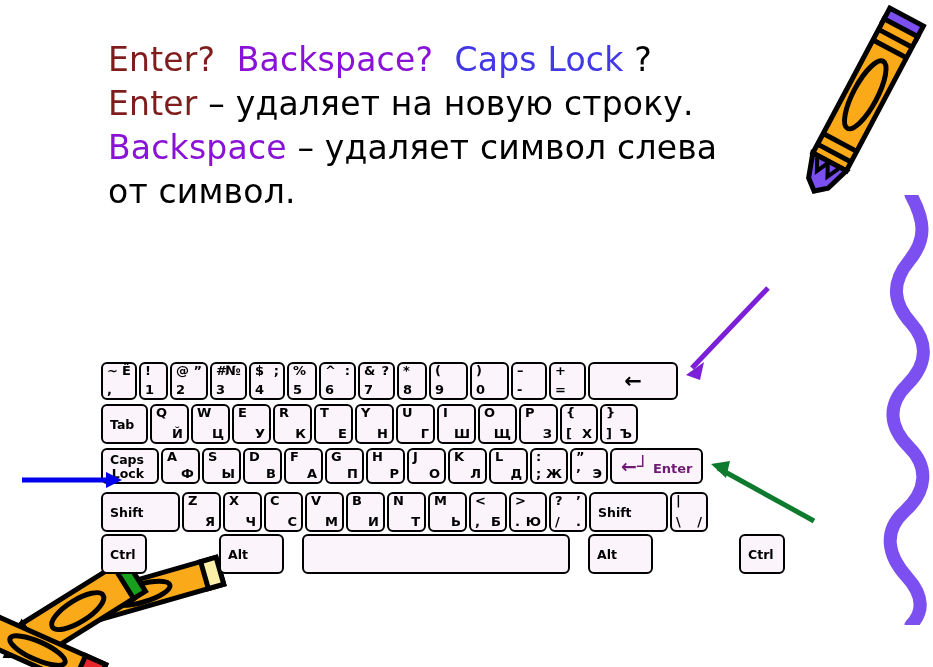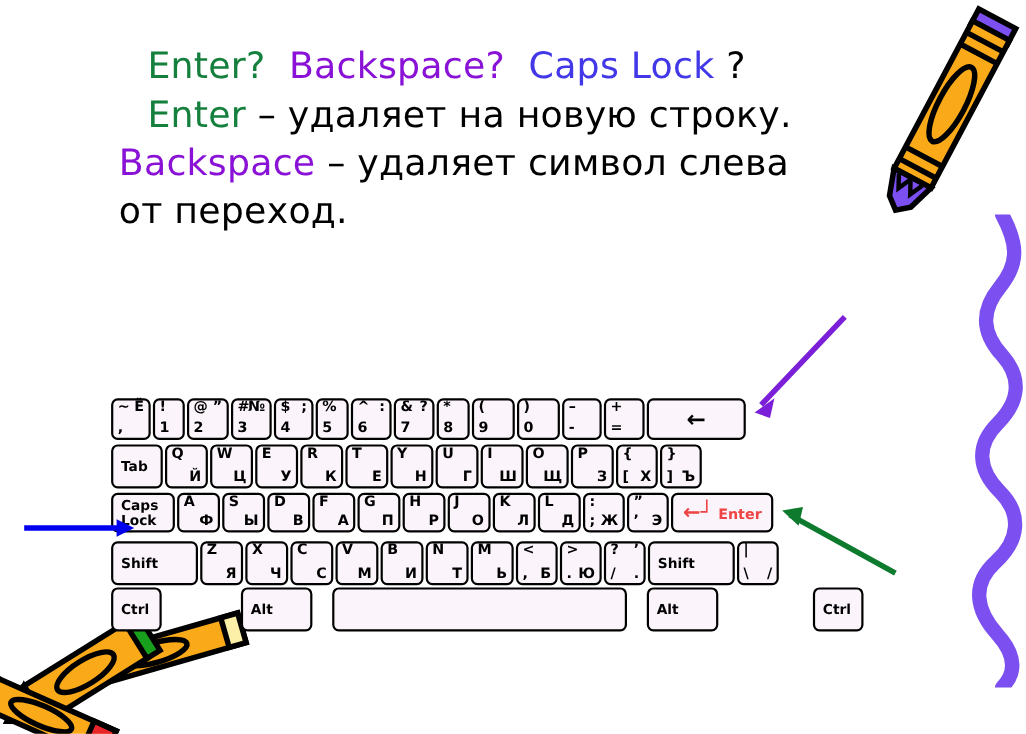--- a/index.html
+++ b/index.html
@@ -19,21 +19,21 @@
     position:absolute;left:108px;top:38px;width:760px;
   }
   .line{
     font-size:33px;
     line-height:44px;
     white-space:pre;
     color:#000000;
     letter-spacing:0.2px;
     font-weight:400;
   }
-  .k-enter{color:#15803d;margin-left:26px;}
+  .k-enter{color:#7f1d1d;}
   .k-backspace{color:#8A12D6;}
   .k-capslock{color:#4338E8;}
 
   
   #keyboard{
     position:absolute;left:101px;top:362px;width:622px;height:209px;
   }
   .krow{position:absolute;left:0;display:flex;}
   .key{
     position:relative;
@@ -41,21 +41,21 @@
     background:#FBF5FB;
     border:2.4px solid #000000;
     border-radius:6px;
     margin-right:2px;
     height:38px;
     flex:0 0 auto;
   }
   
   #row-num .key{height:38px;}
   #row-qwe .key{height:40px;}
-  #row-asd .key{height:36px;}
+  #row-asd .key{height:36px;text-align:right;}
   #row-zxc .key{height:40px;}
   #row-ctrl .key{height:40px;}
 
   .lat{
     position:absolute;left:4px;top:0px;
     font-size:13px;font-weight:bold;color:#000;line-height:14px;
   }
   .cyr{
     position:absolute;right:4px;bottom:1px;
     font-size:13px;font-weight:bold;color:#000;line-height:14px;
@@ -81,21 +81,21 @@
     font-size:12.5px;font-weight:bold;color:#000;line-height:13px;
     white-space:pre;
   }
   .word.two{line-height:13.5px;}
   .bigarrow{
     position:absolute;left:50%;top:50%;transform:translate(-50%,-50%);
     font-size:21px;font-weight:bold;color:#000;line-height:20px;
   }
   .enterlbl{
     position:absolute;left:9px;top:50%;transform:translateY(-50%);
-    font-size:13px;font-weight:bold;color:#ef4444;white-space:nowrap;
+    font-size:13px;font-weight:bold;color:#701a75;white-space:nowrap;
   }
   .spacer{flex:0 0 auto;margin-right:2px;}
 
   
   #arrows{position:absolute;left:0;top:0;width:933px;height:667px;pointer-events:none;}
 </style>
 </head>
 <body>
 
 <svg class="deco" id="crayon-top-right" viewBox="0 0 170 210">
@@ -133,21 +133,21 @@
 <svg class="deco" id="squiggle-right" viewBox="0 0 80 430" preserveAspectRatio="none">
   <path d="M58 0 C72 26 74 44 56 66 C38 88 40 108 58 128 C76 148 74 170 54 190
            C34 210 36 232 56 252 C76 272 74 296 52 316 C30 336 34 360 54 382
            C72 402 70 418 58 430" fill="none" stroke="#7B4FF0" stroke-width="13" stroke-linecap="round" stroke-linejoin="round"></path>
 </svg>
 
 <div id="text-block">
   <div class="line" id="title-line"><span class="k-enter">Enter?</span><span class="">  </span><span class="k-backspace">Backspace?</span><span class="">  </span><span class="k-capslock">Caps Lock</span><span class=""> ?</span></div>
   <div class="line"><span class="k-enter">Enter</span><span class=""> – удаляет на новую строку.</span></div>
   <div class="line"><span class="k-backspace">Backspace</span><span class=""> – удаляет символ слева</span></div>
-  <div class="line"><span class="">от переход.</span></div>
+  <div class="line"><span class="">от символ.</span></div>
 </div>
 
 <div id="keyboard">
     <div class="krow" id="row-num" style="top: 0px; left: 0px;">
       <div class="key" style="width: 36px;">
         <span class="sym-top">~</span>
         <span class="sym-bot">,</span>
         <span class="sym-top-r">Ё</span>
       </div>
       <div class="key" style="width: 29px;">

